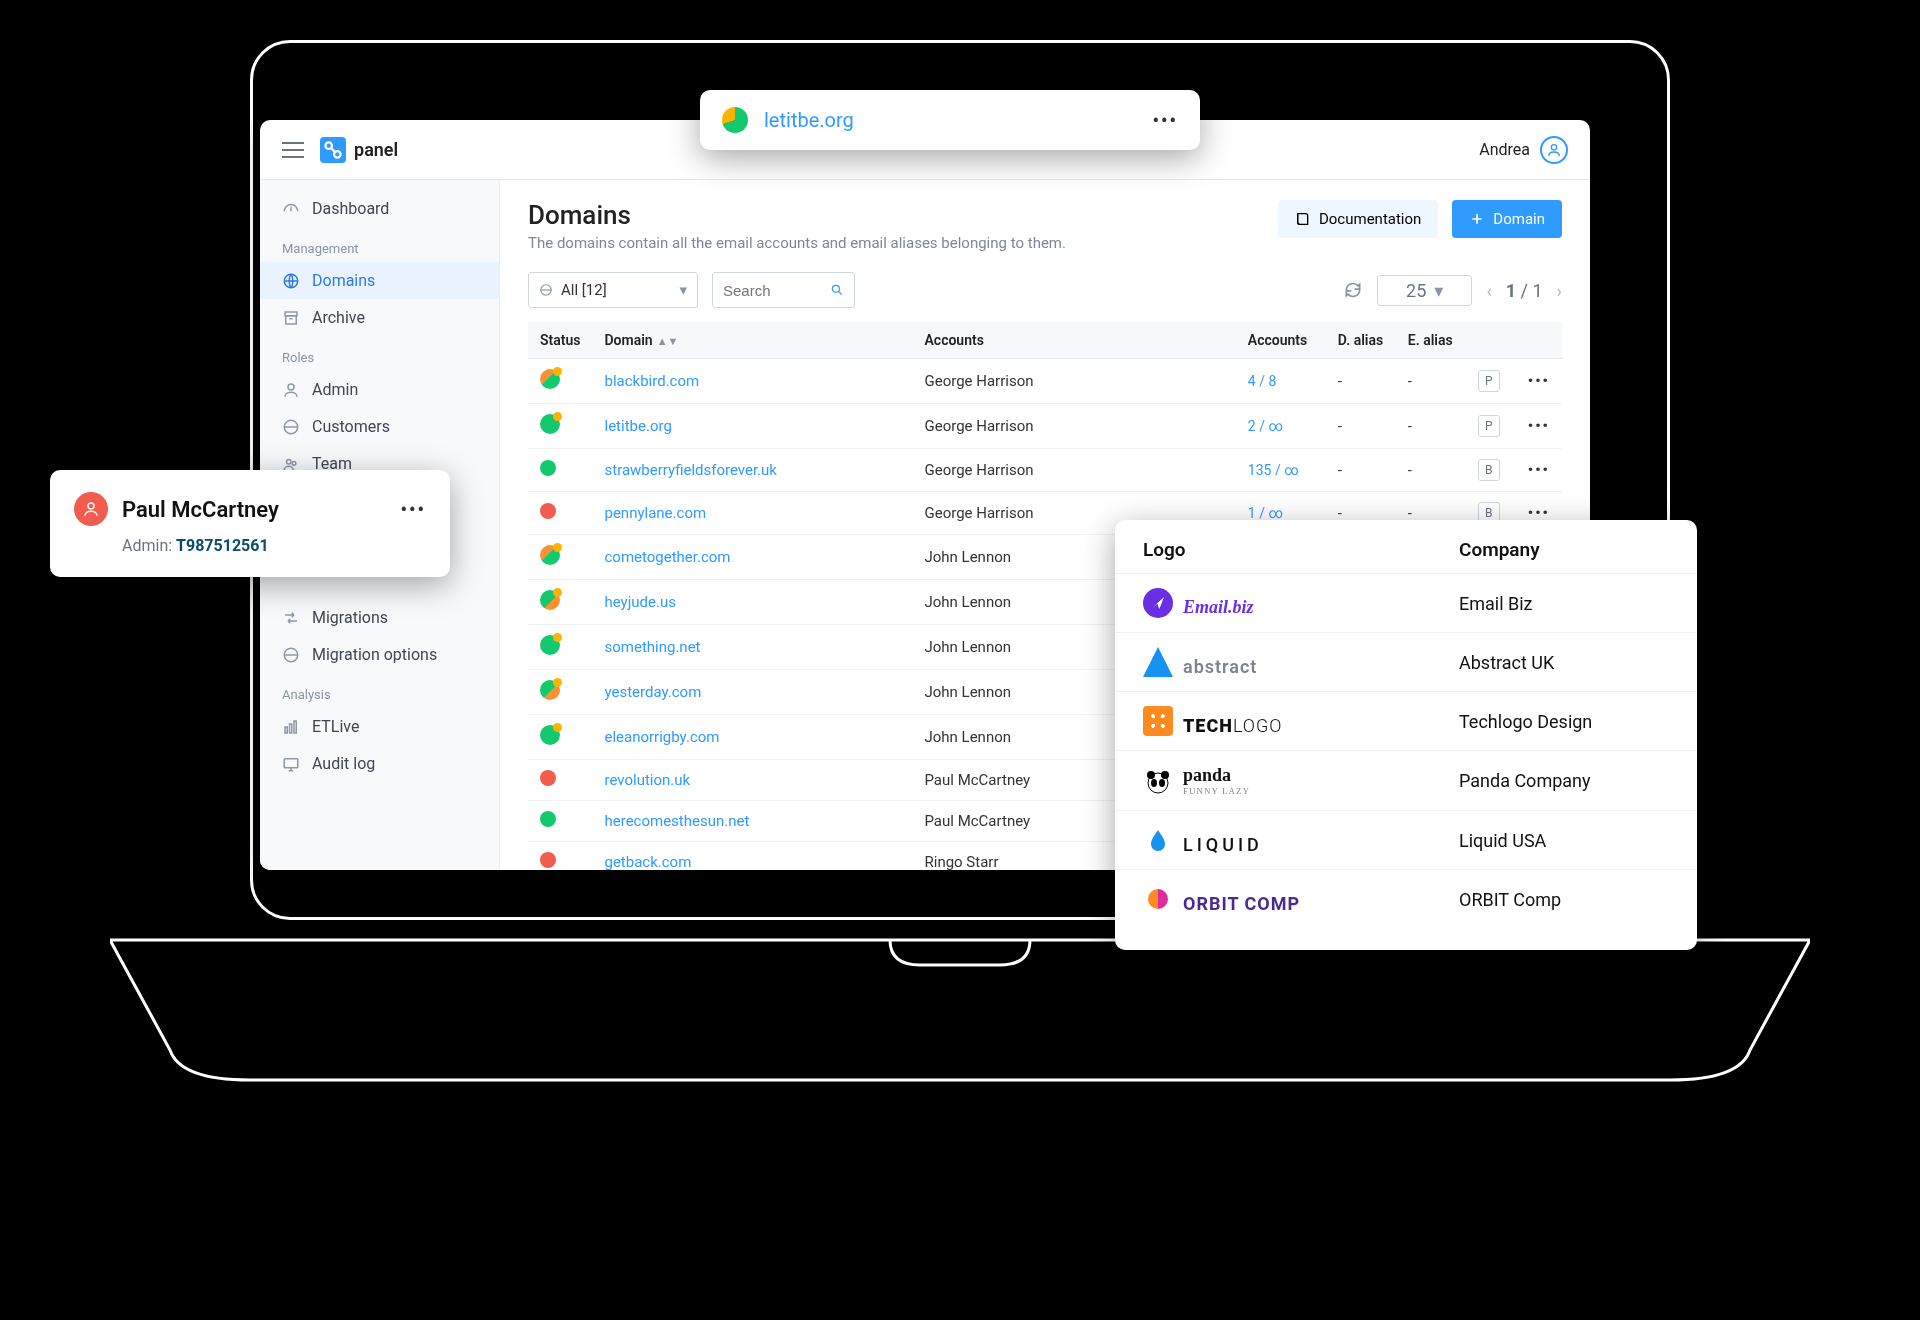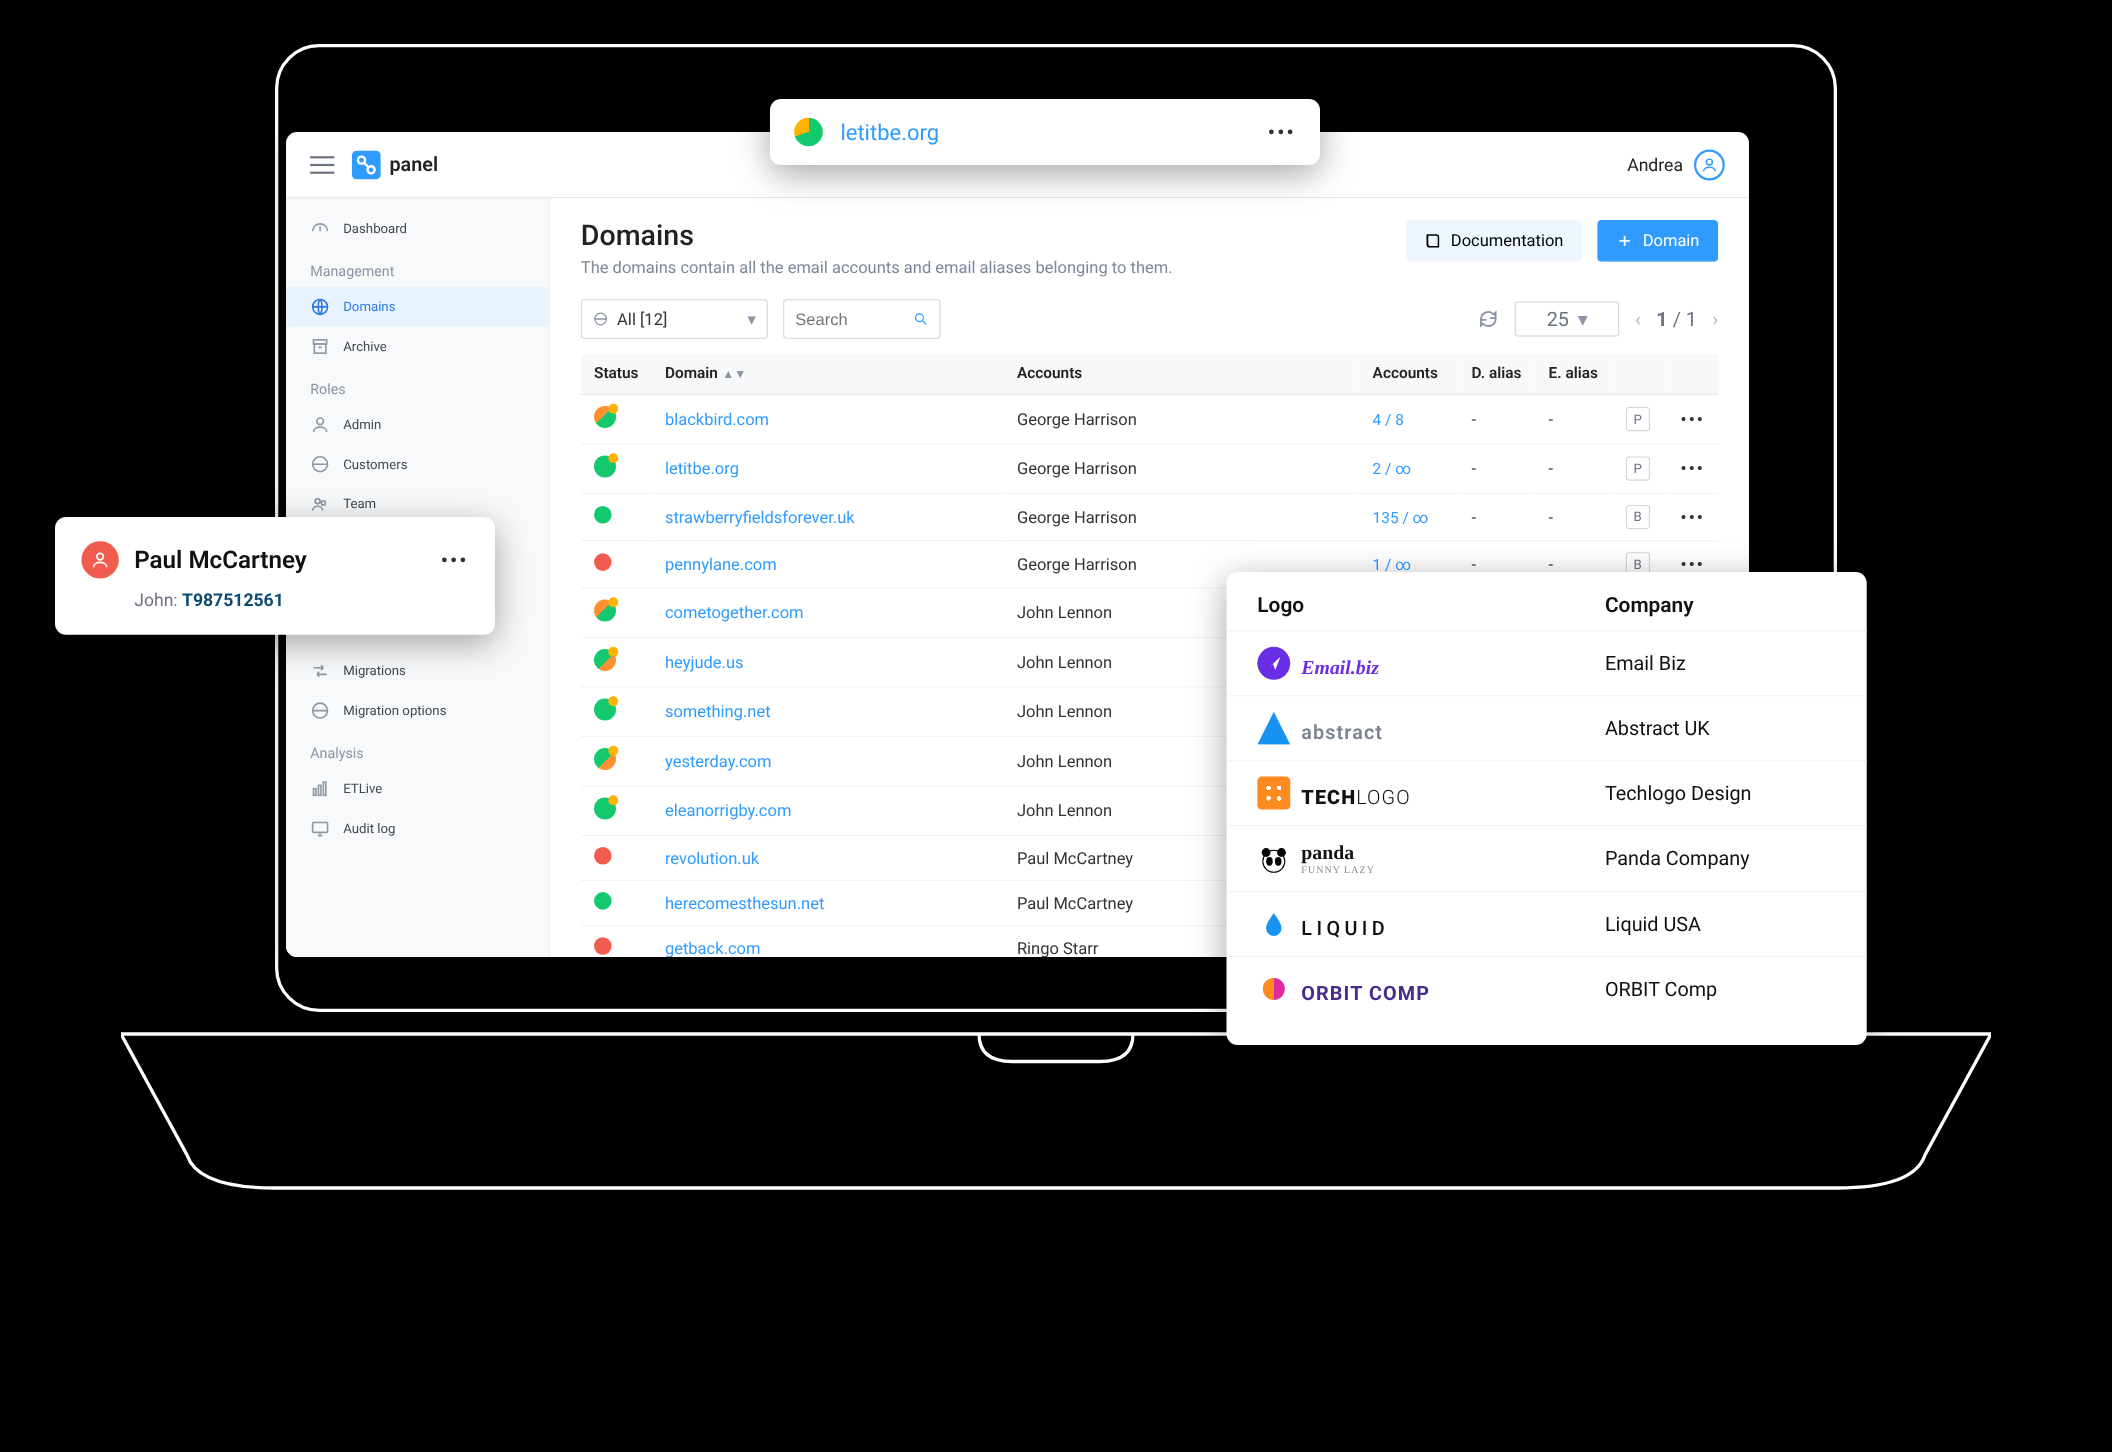--- a/index.html
+++ b/index.html
@@ -88,21 +88,21 @@
     border-right:1px solid #edf0f3;
     padding: 10px 0;
     overflow:auto;
   }
   .side-section-label {
     font-size:13px; color:#8a94a6; padding: 14px 22px 6px;
   }
   .side-item {
     display:flex; align-items:center;
     padding: 9px 22px;
-    color:#404652; font-size:12px;
+    color:#404652; font-size:16px;
     cursor:pointer;
   }
   .side-item.active {
     background:#e8f3ff;
     color:#2f7bdd;
   }
   .side-icon {
     width:18px; height:18px; margin-right:12px;
     display:inline-flex; align-items:center; justify-content:center;
     color:#8f99a8;
@@ -635,21 +635,21 @@
     <div class="uicon">
       <svg width="18" height="18" viewBox="0 0 24 24" fill="none" stroke="#fff" stroke-width="2">
           <circle cx="12" cy="8" r="4"></circle>
           <path d="M4 21c0-4 4-6 8-6s8 2 8 6"></path>
         </svg>
     </div>
     <div class="uname">Paul McCartney</div>
     <span class="kebab">•••</span>
   </div>
   <div class="row2">
-    <span>John:</span>
+    <span>Admin:</span>
     <span class="val">T987512561</span>
   </div>
 </div>
 
 <div class="float-card logo-card">
   <div class="lhead">
     <div>Logo</div>
     <div class="c2">Company</div>
   </div>
   <div id="logo-rows">

